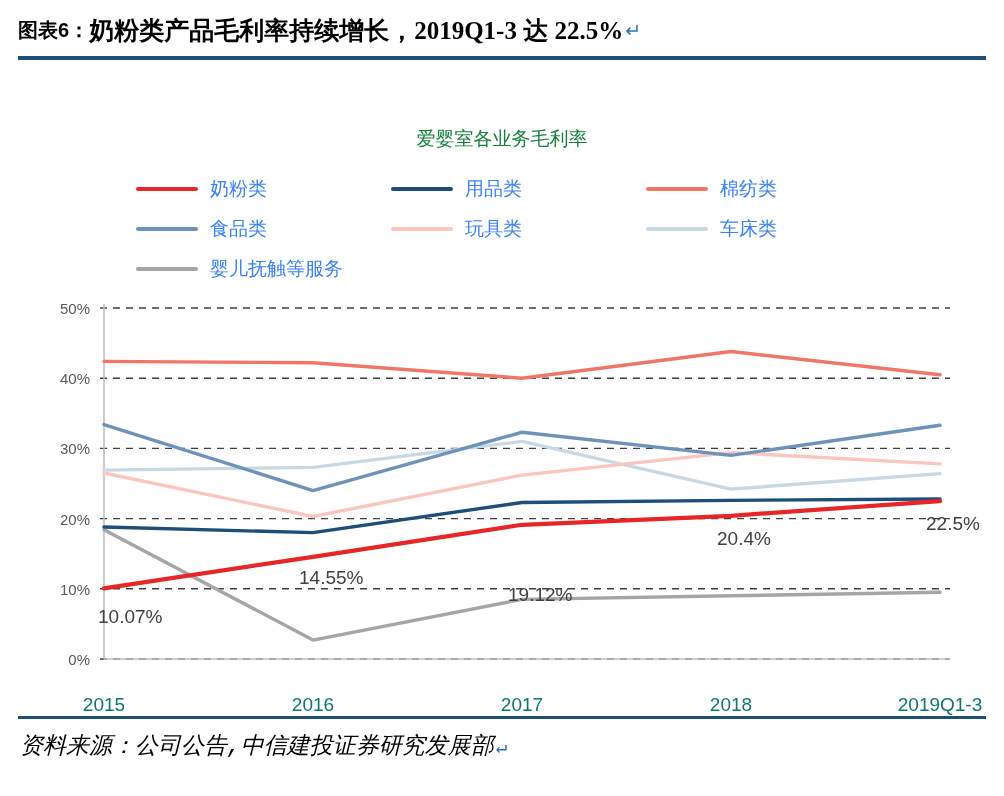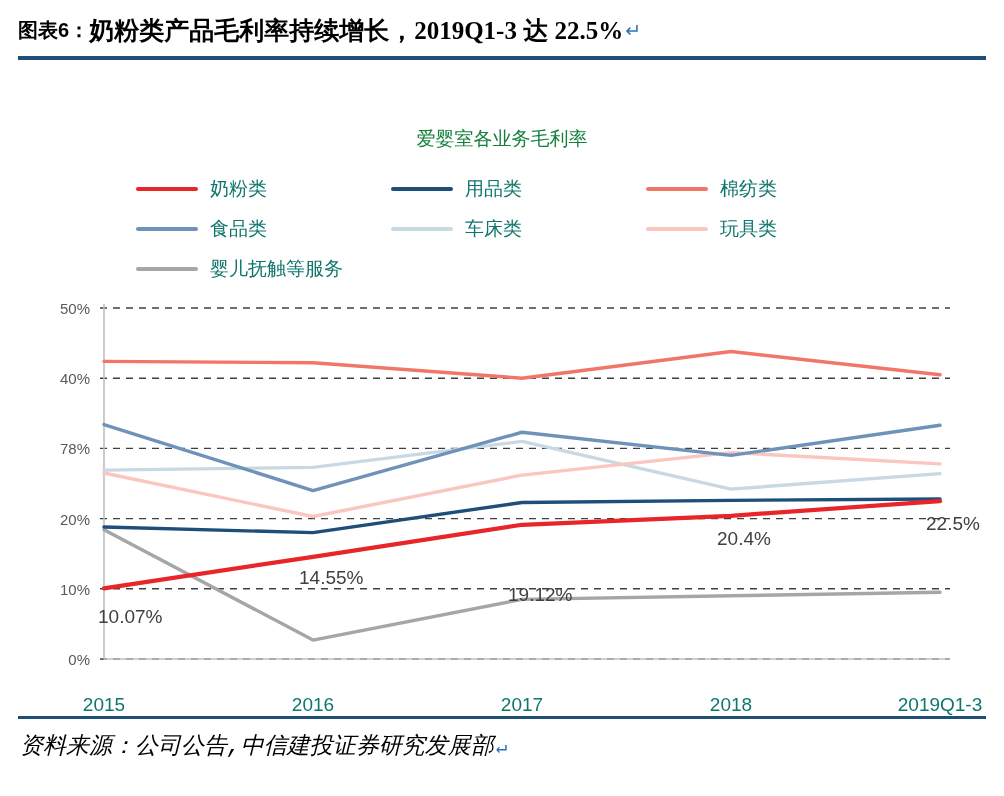--- a/index.html
+++ b/index.html
@@ -110,21 +110,21 @@
     width: 255px;
   }
   .legend-line {
     width: 62px;
     height: 4px;
     border-radius: 2px;
     margin-right: 12px;
   }
   .legend-label {
     font-size: 19px;
-    color: #0f766e;
+    color: #3b82f6;
   }
   
   .plot {
     position: absolute;
     left: 0;
     top: 230px;
     width: 968px;
     height: 415px;
   }
   .y-label {
@@ -184,26 +184,26 @@
           <span class="legend-line" style="background:#f2756a"></span>
           <span class="legend-label">棉纺类</span>
         </div>
       </div>
       <div class="legend-row">
         <div class="legend-item">
           <span class="legend-line" style="background:#6f93b8"></span>
           <span class="legend-label">食品类</span>
         </div>
         <div class="legend-item">
+          <span class="legend-line" style="background:#f9c6c0"></span>
+          <span class="legend-label">玩具类</span>
+        </div>
+        <div class="legend-item">
           <span class="legend-line" style="background:#c9d9e4"></span>
           <span class="legend-label">车床类</span>
-        </div>
-        <div class="legend-item">
-          <span class="legend-line" style="background:#f9c6c0"></span>
-          <span class="legend-label">玩具类</span>
         </div>
       </div>
       <div class="legend-row">
         <div class="legend-item">
           <span class="legend-line" style="background:#a6a6a6"></span>
           <span class="legend-label">婴儿抚触等服务</span>
         </div>
       </div>
     </div>
 
@@ -222,21 +222,21 @@
           <polyline points="86,176.97 295,220.494 504,179.076 713,156.61200000000002 922,167.844" fill="none" stroke="#f9c6c0" stroke-width="3.4" stroke-linejoin="round" stroke-linecap="round"></polyline>
           <polyline points="86,128.53200000000004 295,194.52 504,136.25400000000002 713,159.42000000000002 922,129.23400000000004" fill="none" stroke="#6f93b8" stroke-width="3.4" stroke-linejoin="round" stroke-linecap="round"></polyline>
           <polyline points="86,233.832 295,344.046 504,303.33 713,299.82000000000005 922,296.31" fill="none" stroke="#a6a6a6" stroke-width="3.4" stroke-linejoin="round" stroke-linecap="round"></polyline>
           <polyline points="86,231.024 295,236.64000000000001 504,206.454 713,204.348 922,202.94400000000002" fill="none" stroke="#1f4e79" stroke-width="3.4" stroke-linejoin="round" stroke-linecap="round"></polyline>
           <polyline points="86,292.3086 295,260.859 504,228.77759999999998 713,219.79200000000003 922,205.05" fill="none" stroke="#e8262a" stroke-width="4.2" stroke-linejoin="round" stroke-linecap="round"></polyline>
         </svg>
       <div id="ylabels">
           <div class="y-label" style="top: 363px; right: 896px; width: 60px;">0%</div>
           <div class="y-label" style="top: 292.8px; right: 896px; width: 60px;">10%</div>
           <div class="y-label" style="top: 222.6px; right: 896px; width: 60px;">20%</div>
-          <div class="y-label" style="top: 152.4px; right: 896px; width: 60px;">78%</div>
+          <div class="y-label" style="top: 152.4px; right: 896px; width: 60px;">30%</div>
           <div class="y-label" style="top: 82.2px; right: 896px; width: 60px;">40%</div>
           <div class="y-label" style="top: 12px; right: 896px; width: 60px;">50%</div>
         </div>
       <div id="xlabels">
           <div class="x-label" style="left: 86px;">2015</div>
           <div class="x-label" style="left: 295px;">2016</div>
           <div class="x-label" style="left: 504px;">2017</div>
           <div class="x-label" style="left: 713px;">2018</div>
           <div class="x-label" style="left: 922px;">2019Q1-3</div>
         </div>

